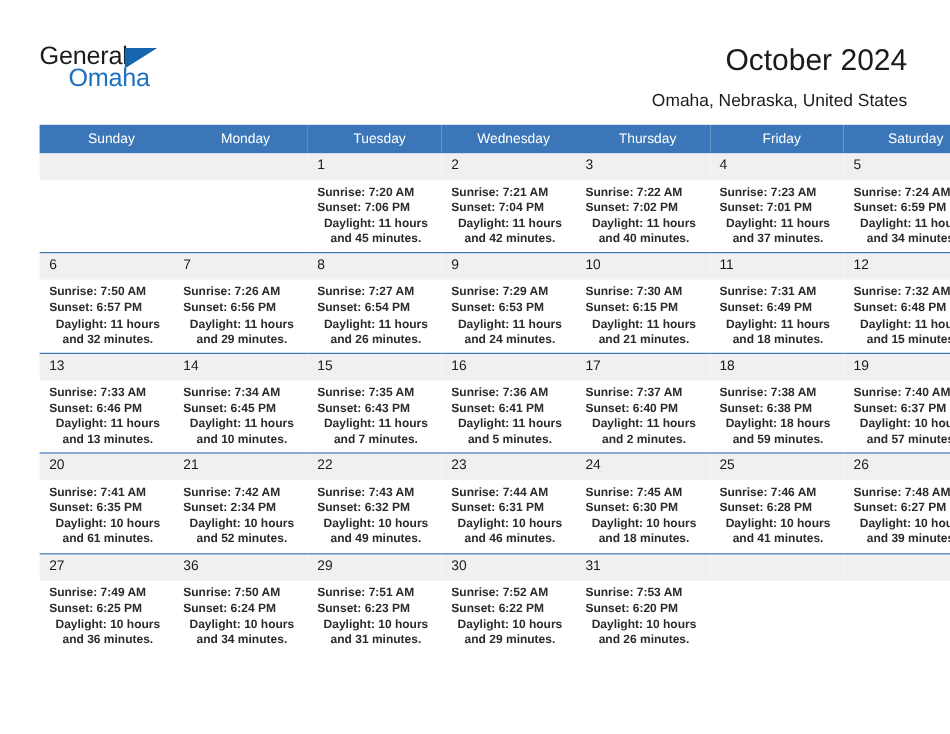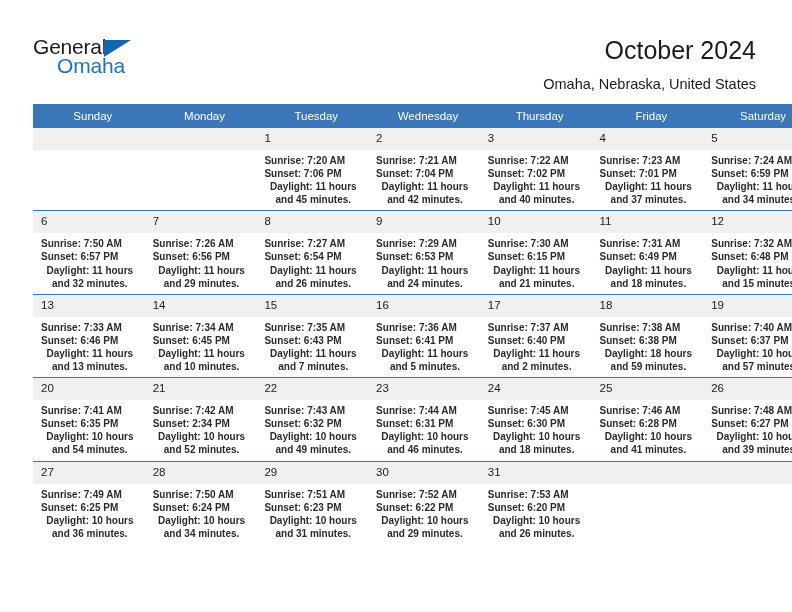--- a/index.html
+++ b/index.html
@@ -346,21 +346,21 @@
               <div class="wrap">Daylight: 10 hours and 57 minutes.</div>
             </div>
           </td>
         </tr>
         <tr class="week-4">
           <td>
             <div class="daynum">20</div>
             <div class="info">
               <div>Sunrise: 7:41 AM</div>
               <div>Sunset: 6:35 PM</div>
-              <div class="wrap">Daylight: 10 hours and 54 minutes.</div>
+              <div class="wrap">Daylight: 10 hours and 61 minutes.</div>
             </div>
           </td>
           <td>
             <div class="daynum">21</div>
             <div class="info">
               <div>Sunrise: 7:42 AM</div>
               <div>Sunset: 2:34 PM</div>
               <div class="wrap">Daylight: 10 hours and 52 minutes.</div>
             </div>
           </td>
@@ -408,21 +408,21 @@
         <tr class="week-5">
           <td>
             <div class="daynum">27</div>
             <div class="info">
               <div>Sunrise: 7:49 AM</div>
               <div>Sunset: 6:25 PM</div>
               <div class="wrap">Daylight: 10 hours and 36 minutes.</div>
             </div>
           </td>
           <td>
-            <div class="daynum">28</div>
+            <div class="daynum">36</div>
             <div class="info">
               <div>Sunrise: 7:50 AM</div>
               <div>Sunset: 6:24 PM</div>
               <div class="wrap">Daylight: 10 hours and 34 minutes.</div>
             </div>
           </td>
           <td>
             <div class="daynum">29</div>
             <div class="info">
               <div>Sunrise: 7:51 AM</div>

